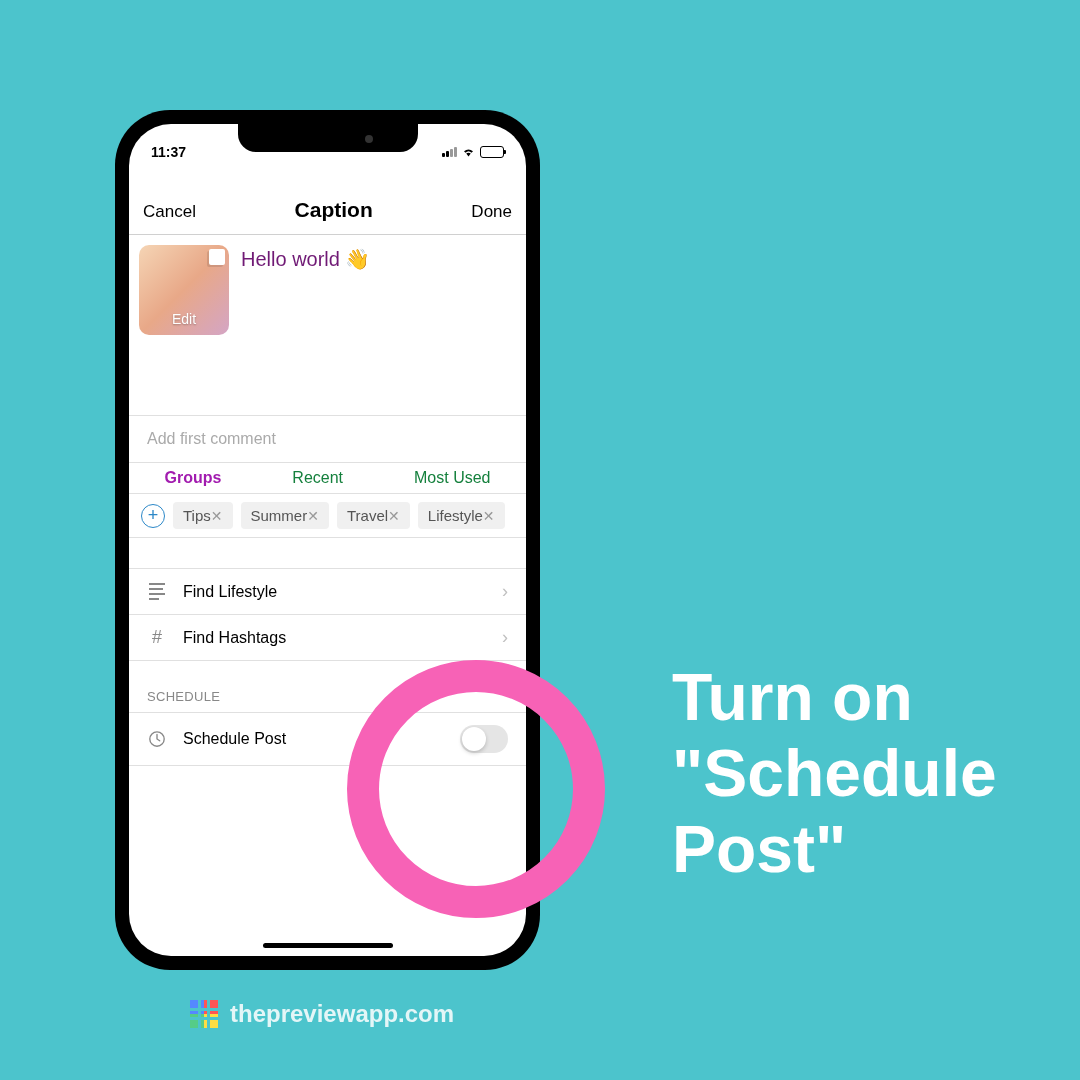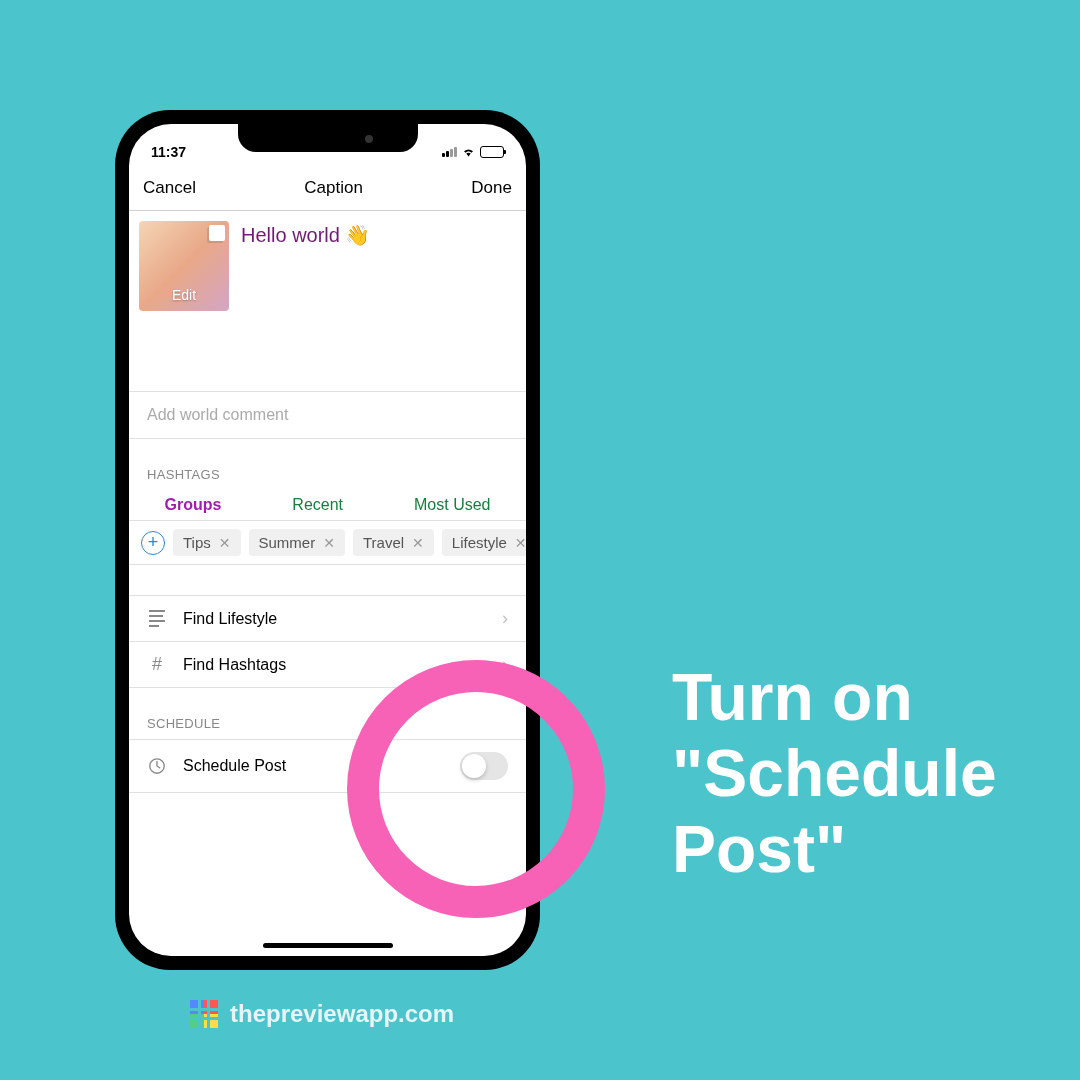--- a/index.html
+++ b/index.html
@@ -84,31 +84,31 @@
     }
     .battery-fill { width: 85%; height: 100%; background: #34c759; border-radius: 1px; }
     .nav-bar {
       display: flex;
       justify-content: space-between;
       align-items: flex-end;
       padding: 10px 14px 12px;
       border-bottom: 0.5px solid #d0d0d0;
     }
     .nav-cancel, .nav-done { font-size: 17px; color: #000; }
-    .nav-title { font-size: 17px; font-weight: 400; }
+    .nav-title { font-size: 21px; font-weight: 700; margin-top: 20px; }
     .caption-area {
       display: flex;
       padding: 10px;
       gap: 12px;
       min-height: 180px;
     }
     .thumb {
       width: 90px; height: 90px;
       background: linear-gradient(135deg, #f5d5b5, #e8a888, #d4a5c5);
-      border-radius: 4px;
+      border-radius: 10px;
       position: relative;
       flex-shrink: 0;
       display: flex;
       align-items: flex-end;
       justify-content: center;
       padding-bottom: 8px;
     }
     .thumb::before {
       content: '';
       position: absolute;
@@ -163,21 +163,21 @@
       display: flex; align-items: center; justify-content: center;
       color: #2c88c8; font-size: 18px; font-weight: 300;
       flex-shrink: 0;
     }
     .tag {
       background: #f0f0f0;
       padding: 5px 10px;
       border-radius: 4px;
       font-size: 15px;
       color: #555;
-      display: flex; align-items: center; gap: 8px;
+      display: flex; align-items: center; 
       white-space: nowrap;
     }
     .tag .x { color: #999; font-size: 14px; }
     .list-row {
       display: flex;
       align-items: center;
       padding: 12px 18px;
       gap: 16px;
       border-bottom: 0.5px solid #e0e0e0;
       font-size: 16px;
@@ -286,23 +286,22 @@
     </div>
 
     <div class="caption-area">
       <div class="thumb">
         <span class="thumb-edit">Edit</span>
       </div>
       <div class="caption-text">Hello world 👋</div>
     </div>
 
 
-    <div class="first-comment">Add world comment</div>
-
-    <div class="section-label">HASHTAGS</div>
+    <div class="first-comment">Add first comment</div>
+
 
     <div class="tabs">
       <span class="tab active">Groups</span>
       <span class="tab">Recent</span>
       <span class="tab">Most Used</span>
     </div>
 
     <div class="tag-row">
       <div class="add-btn">+</div>
       <div class="tag">

